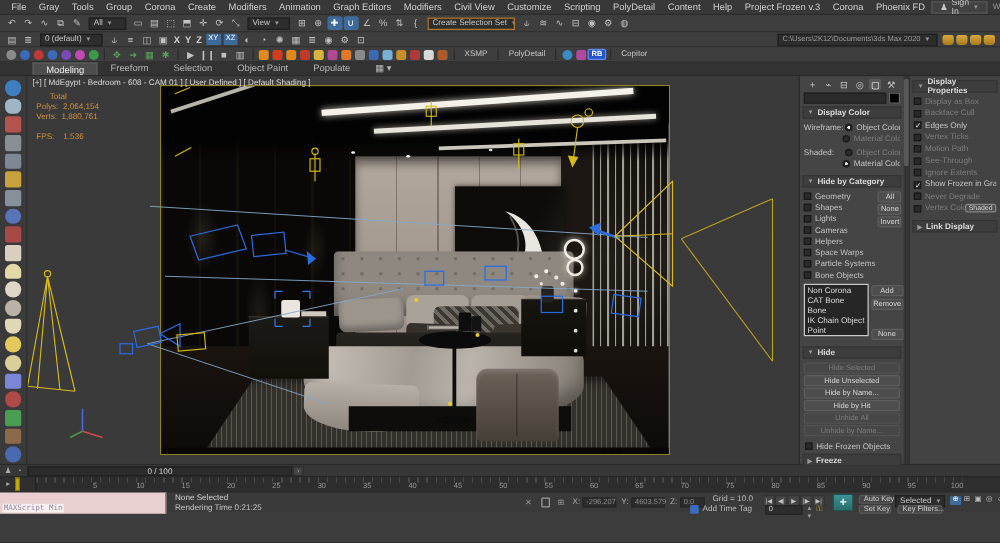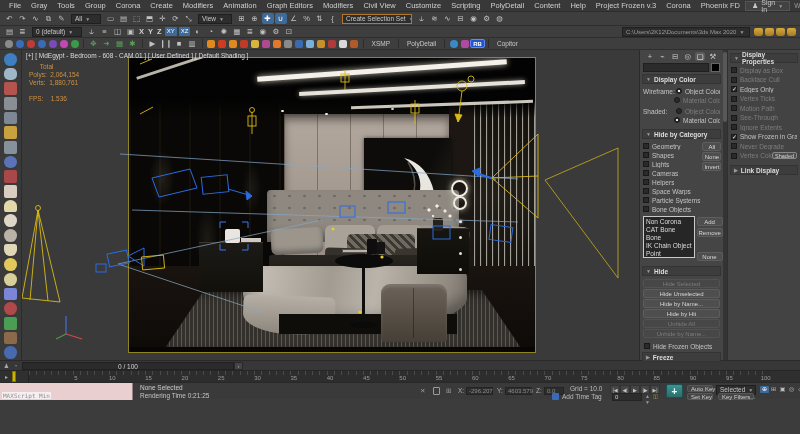--- a/index.html
+++ b/index.html
@@ -280,20 +280,28 @@
     <div class="sep"></div>
     <div class="txtbtn">PolyDetail</div>
     <div class="sep"></div>
     <div class="dot" style="background:#3a8ac8"></div>
     <div class="dot" style="background:#b04aa0;border-radius:2px"></div>
     <div class="rbicon">RB</div>
     <div class="sep"></div>
     <div class="txtbtn">Copitor</div>
   </div>
 
+  <div class="ribtabs">
+      <div class="rtab active">Modeling</div>
+      <div class="rtab">Freeform</div>
+      <div class="rtab">Selection</div>
+      <div class="rtab">Object Paint</div>
+      <div class="rtab">Populate</div>
+      <div class="rtab">▦ ▾</div>
+    </div>
 
   <div class="main">
     <div class="ltb">
         <div class="ltool" style="background: rgb(63, 127, 193); border-radius: 50%;"></div>
         <div class="ltool" style="background: rgb(159, 182, 198); border-radius: 40%;"></div>
         <div class="ltool" style="background: rgb(181, 83, 78); border-radius: 2px;"></div>
         <div class="ltool" style="background: rgb(138, 143, 150); border-radius: 2px;"></div>
         <div class="ltool" style="background: rgb(125, 136, 148); border-radius: 2px;"></div>
         <div class="ltool" style="background: rgb(199, 162, 63); border-radius: 2px;"></div>
         <div class="ltool" style="background: rgb(135, 145, 155); border-radius: 2px;"></div>

